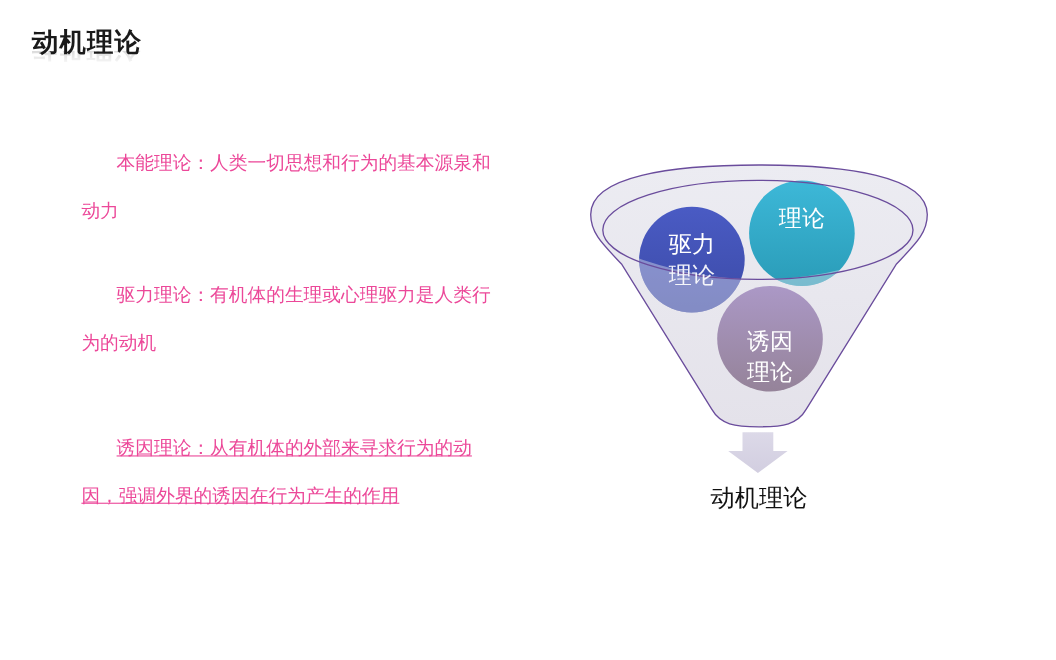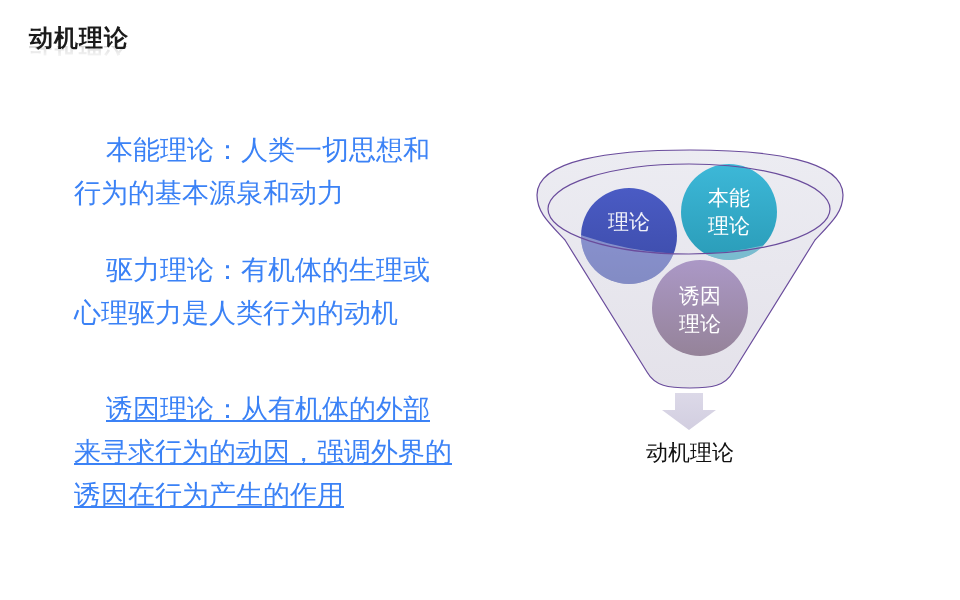--- a/index.html
+++ b/index.html
@@ -2,21 +2,21 @@
 <html><head>
 <meta charset="utf-8">
 <style>
   html, body { margin:0; padding:0; }
   body { width:960px; height:600px; background:#ffffff; position:relative; overflow:hidden;
          font-family:"DejaVu Sans","Liberation Sans",sans-serif; color:#111; }
   .title { position:absolute; left:29px; top:22px; font-size:24px; font-weight:bold; color:#1a1a1a; letter-spacing:1px; }
   .title-reflect { position:absolute; left:29px; top:46px; font-size:24px; font-weight:bold; letter-spacing:1px;
          color:#1a1a1a; transform:scaleY(-1); opacity:0.18; height:14px; overflow:hidden;
          -webkit-mask-image:linear-gradient(to top, rgba(0,0,0,0.9), rgba(0,0,0,0)); }
-  .text-block { position:absolute; left:74px; width:380px; font-size:27px; line-height:43px; color:#3b82f6; }
+  .text-block { position:absolute; left:74px; width:380px; font-size:17px; line-height:43px; color:#ec4899; }
   .text-block p { margin:0; text-indent:32px; }
   .diagram { position:absolute; left:0; top:0; width:960px; height:600px; }
   .bubble-label { position:absolute; width:96px; text-align:center; font-size:21px; line-height:28px; color:#ffffff; }
   .result-label { position:absolute; left:640px; top:438px; width:100px; text-align:center; font-size:22px; color:#111; }
 </style>
 </head>
 <body>
 
 <div class="title">动机理论</div>
 <div class="title-reflect">动机理论</div>
@@ -75,24 +75,24 @@
   <g>
     <circle cx="700" cy="308" r="48" fill="url(#gInc)"></circle>
   </g>
 
   <ellipse cx="689" cy="209" rx="141" ry="45" fill="none" stroke="#6a4c9c" stroke-width="1.2"></ellipse>
 
   <path d="M675,393 L703,393 L703,410 L716,410 L689,430 L662,410 L675,410 Z" fill="url(#gArrow)"></path>
 </svg>
 
 <div class="bubble-label" style="left:581px; top:208px;">
+  <div>驱力</div>
   <div style="opacity:0.92;">理论</div>
 </div>
 <div class="bubble-label" style="left:681px; top:184px;">
-  <div>本能</div>
   <div>理论</div>
 </div>
-<div class="bubble-label" style="left:652px; top:282px;">
+<div class="bubble-label" style="left:652px; top:296px;">
   <div>诱因</div>
   <div>理论</div>
 </div>
 
 <div class="result-label">动机理论</div>
 
 </body></html>

